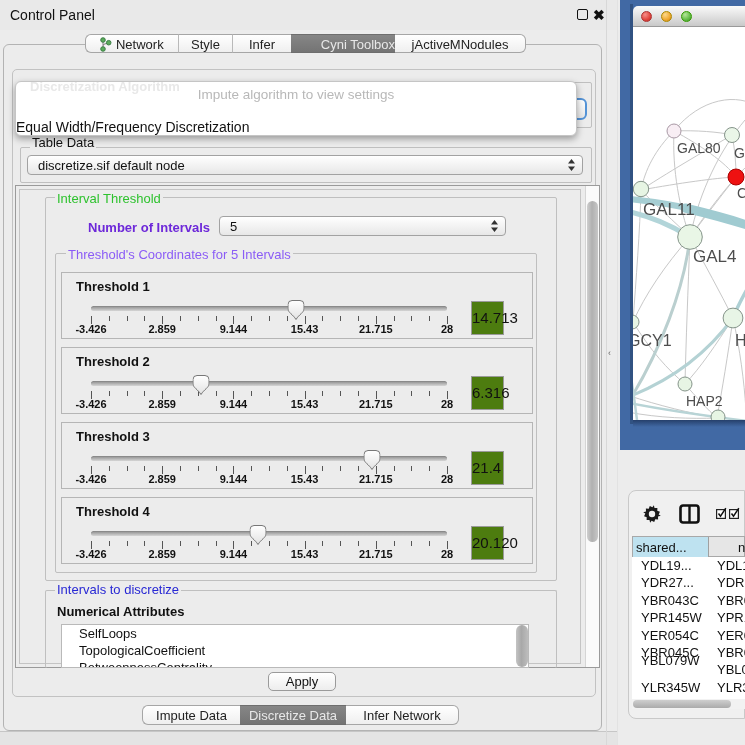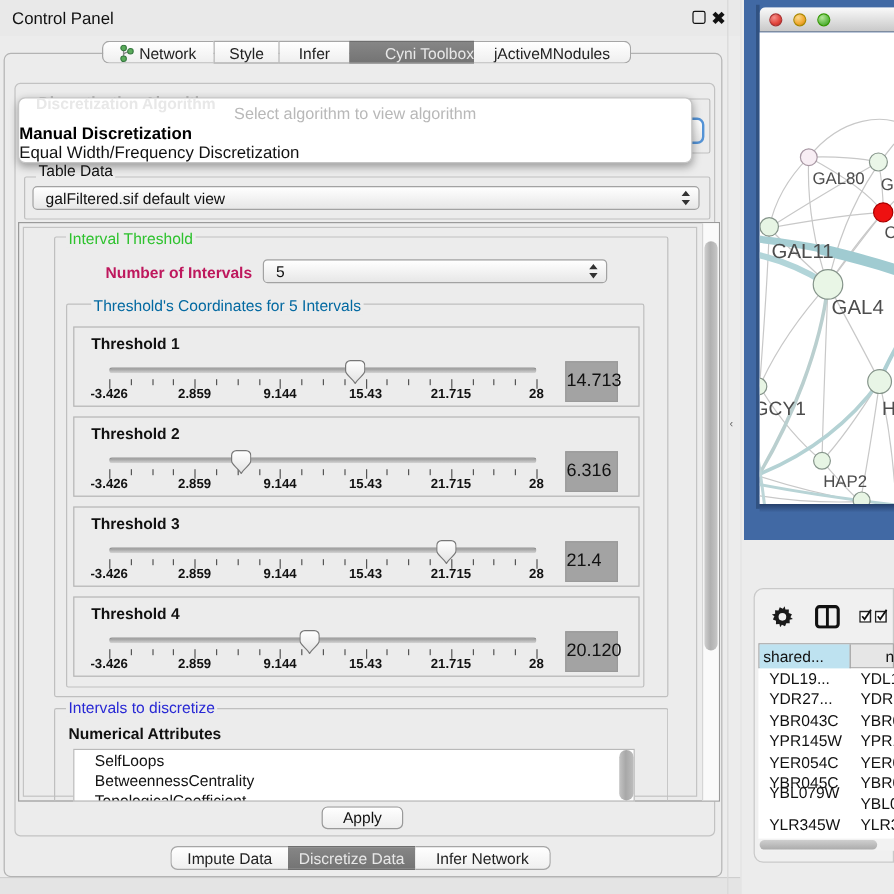--- a/index.html
+++ b/index.html
@@ -33,22 +33,22 @@
 .combo { position:absolute; background:linear-gradient(#ffffff,#e7e7e7);
   border:1px solid #a2a2a2; border-radius:4px; font-size:13px; color:#111; }
 .combo .tx { position:absolute; left:10px; top:2px; }
 .combo .ar { position:absolute; right:6px; top:50%; transform:translateY(-50%); }
 
 
 .thr { position:absolute; left:61px; width:472px; height:67px; border:1px solid #b5b5b5; background:#ececec; }
 .thr .lab { position:absolute; left:14px; top:6px; font-size:13px; font-weight:bold; color:#111; }
 .track { position:absolute; left:29px; top:33px; width:356px; height:5px; border-radius:3px;
   background:linear-gradient(#999,#d6d6d6); border-top:1px solid #8a8a8a; }
-.vbox { position:absolute; left:409px; top:28px; width:44px; height:34px; background:#a3a3a3;
-  border:1px solid #9a9a9a; font-size:15px; color:#111; text-align:left; line-height:32px; padding-right:5px; }
+.vbox { position:absolute; left:409px; top:28px; width:33px; height:34px; background:#4d7c0f;
+  border:1px solid #9a9a9a; font-size:15px; color:#111; text-align:center; line-height:32px; padding-right:5px; }
 .tick { position:absolute; width:1px; background:#555; }
 .slab { position:absolute; top:50px; font-size:11px; font-weight:bold; color:#111;
   transform:translateX(-50%); }
 .thumb { position:absolute; top:27px; width:17px; height:20px; transform:translateX(-50%); }
 
 
 #numlist { left:61px; top:624px; width:468px; height:44px; background:#fff; border:1px solid #b9b9b9;
   font-size:13px; color:#111; overflow:hidden; }
 #numlist div { padding-left:17px; height:17px; line-height:17px; }
 
@@ -105,46 +105,46 @@
   <div class="abs" id="outerB"></div>
   <div class="abs" id="innerB"></div>
 
   <div class="grp" style="left:20px; top:82px; width:572px; height:46px;"></div>
   <div class="grplab" style="left:30px; top:78px; font-weight:bold; color:#333;">Discretization Algorithm</div>
   <div class="abs" style="left:560px; top:98px; width:27px; height:22px; border:2px solid #5493d6; border-radius:6px; background:linear-gradient(#fff,#e7e7e7);"></div>
 
   <div class="grp" style="left:20px; top:147px; width:572px; height:36px;"></div>
   <div class="grplab" style="left:30px; top:135px; color:#111;">Table Data</div>
   <div class="combo" style="left:27px; top:155px; width:556px; height:20px;">
-    <span class="tx">galFiltered.sif default view</span>
+    <span class="tx">discretize.sif default node</span>
     <svg class="ar" width="9" height="14" viewBox="0 0 9 14">
         <path d="M4.5 1 L8 5.4 H1 Z M4.5 13 L1 8.6 H8 Z" fill="#333"></path>
       </svg>
   </div>
 
   <div class="abs" style="left:15px; top:185px; width:585px; height:483px; border:1px solid #9a9a9a; background:#ececec;"></div>
 
   <div class="abs" style="left:585px; top:186px; width:14px; height:481px; background:#fafafa; border-left:1px solid #d5d5d5;"></div>
   <div class="abs" style="left:586.5px; top:201px; width:11px; height:341px; border-radius:6px; background:linear-gradient(90deg,#cfcfcf,#b0b0b0 45%,#c7c7c7);"></div>
 
   <div class="abs" style="left:19px; top:189px; width:562px; height:475px; border:1px solid #c4c4c4;"></div>
 
   <div class="grp" style="left:45px; top:197px; width:512px; height:384px;"></div>
   <div class="grplab" style="left:55px; top:191px; color:#2ec22e;">Interval Threshold</div>
 
-  <div class="abs" style="left:88px; top:220px; font-size:13px; font-weight:bold; color:#be185d;">Number of Intervals</div>
+  <div class="abs" style="left:88px; top:220px; font-size:13px; font-weight:bold; color:#6d28d9;">Number of Intervals</div>
   <div class="combo" style="left:219px; top:216px; width:287px; height:20px;">
     <span class="tx">5</span>
     <svg class="ar" width="9" height="14" viewBox="0 0 9 14">
         <path d="M4.5 1 L8 5.4 H1 Z M4.5 13 L1 8.6 H8 Z" fill="#333"></path>
       </svg>
   </div>
 
   <div class="grp" style="left:55px; top:253px; width:482px; height:320px;"></div>
-  <div class="grplab" style="left:76px; top:247px; color:#0369a1;">Threshold's Coordinates for 5 Intervals</div>
+  <div class="grplab" style="left:66px; top:247px; color:#8b5cf6;">Threshold's Coordinates for 5 Intervals</div>
 
   <div id="thrs">
       <div class="thr" style="top:272px">
         <div class="lab">Threshold 1</div>
         <div class="track"></div>
         <div class="tick" style="left:29px; top:43px; height:8px;"></div>
         <div class="tick" style="left:46.8px; top:43px; height:5px;"></div>
         <div class="tick" style="left:64.6px; top:43px; height:5px;"></div>
         <div class="tick" style="left:82.4px; top:43px; height:5px;"></div>
         <div class="tick" style="left:100.2px; top:43px; height:8px;"></div>
@@ -304,42 +304,41 @@
         </svg>
         <div class="vbox">20.120</div>
       </div>
     </div>
 
   <div class="grp" style="left:45px; top:590px; width:512px; height:78px; border-bottom:none;"></div>
   <div class="grplab" style="left:55px; top:582px; color:#2828d4;">Intervals to discretize</div>
   <div class="abs" style="left:57px; top:604px; font-size:13px; font-weight:bold; color:#111;">Numerical Attributes</div>
   <div class="abs" id="numlist">
     <div>SelfLoops</div>
+    <div>TopologicalCoefficient</div>
     <div>BetweennessCentrality</div>
-    <div>TopologicalCoefficient</div>
   </div>
   <div class="abs" style="left:516px; top:625px; width:12px; height:42px; background:linear-gradient(90deg,#c4c4c4,#a8a8a8 45%,#bdbdbd); border-radius:6px;"></div>
 
   <div class="abs" id="apply">Apply</div>
 
   <div class="bseg" style="left:142px; width:98px; border-left:1px solid #a6a6a6; border-radius:6px 0 0 6px;">Impute Data</div>
   <div class="bseg" style="left:240px; width:106px; background:linear-gradient(#868686,#747474); color:#e8e8e8; border-color:#6e6e6e;">Discretize Data</div>
   <div class="bseg" style="left:346px; width:113px; border-right:1px solid #a6a6a6; border-radius:0 6px 6px 0;">Infer Network</div>
 
   <div class="abs" style="left:0; top:731px; width:617px; height:1px; background:#c6c6c6;"></div>
   <div class="abs" style="left:0; top:732px; width:617px; height:13px; background:#e4e4e4;"></div>
 
   <div class="abs" style="left:606px; top:0; width:1px; height:745px; background:#d8d8d8;"></div>
   <div class="abs" style="left:617px; top:0; width:1px; height:745px; background:#e2e2e2;"></div>
   <div class="abs" style="left:608px; top:348px; font-size:9px; color:#666;">‹</div>
 
   <div class="abs" id="popup">
     <div class="r0">Discretization Algorithm</div>
-    <div class="r1">Select algorithm to view algorithm</div>
-    <div class="r2">Manual Discretization</div>
+    <div class="r1">Impute algorithm to view settings</div>
     <div class="r3">Equal Width/Frequency Discretization</div>
   </div>
 
   <div class="abs" id="bluepanel"></div>
   <div class="abs" style="left:630px; top:4px; width:3px; height:420px; background:rgba(20,40,70,0.35);"></div>
   <div class="abs" id="netwin-title"></div>
   <div class="tl abs" style="left:641px; background:radial-gradient(circle at 35% 30%, #f58f8a, #e1443c 60%, #b02c26); border:0.5px solid #a33;"></div>
   <div class="tl abs" style="left:661px; background:radial-gradient(circle at 35% 30%, #fbd98c, #f0a72f 60%, #c07d16); border:0.5px solid #a80;"></div>
   <div class="tl abs" style="left:681px; background:radial-gradient(circle at 35% 30%, #b5e69a, #62bb46 60%, #3f8f2c); border:0.5px solid #390;"></div>
 

